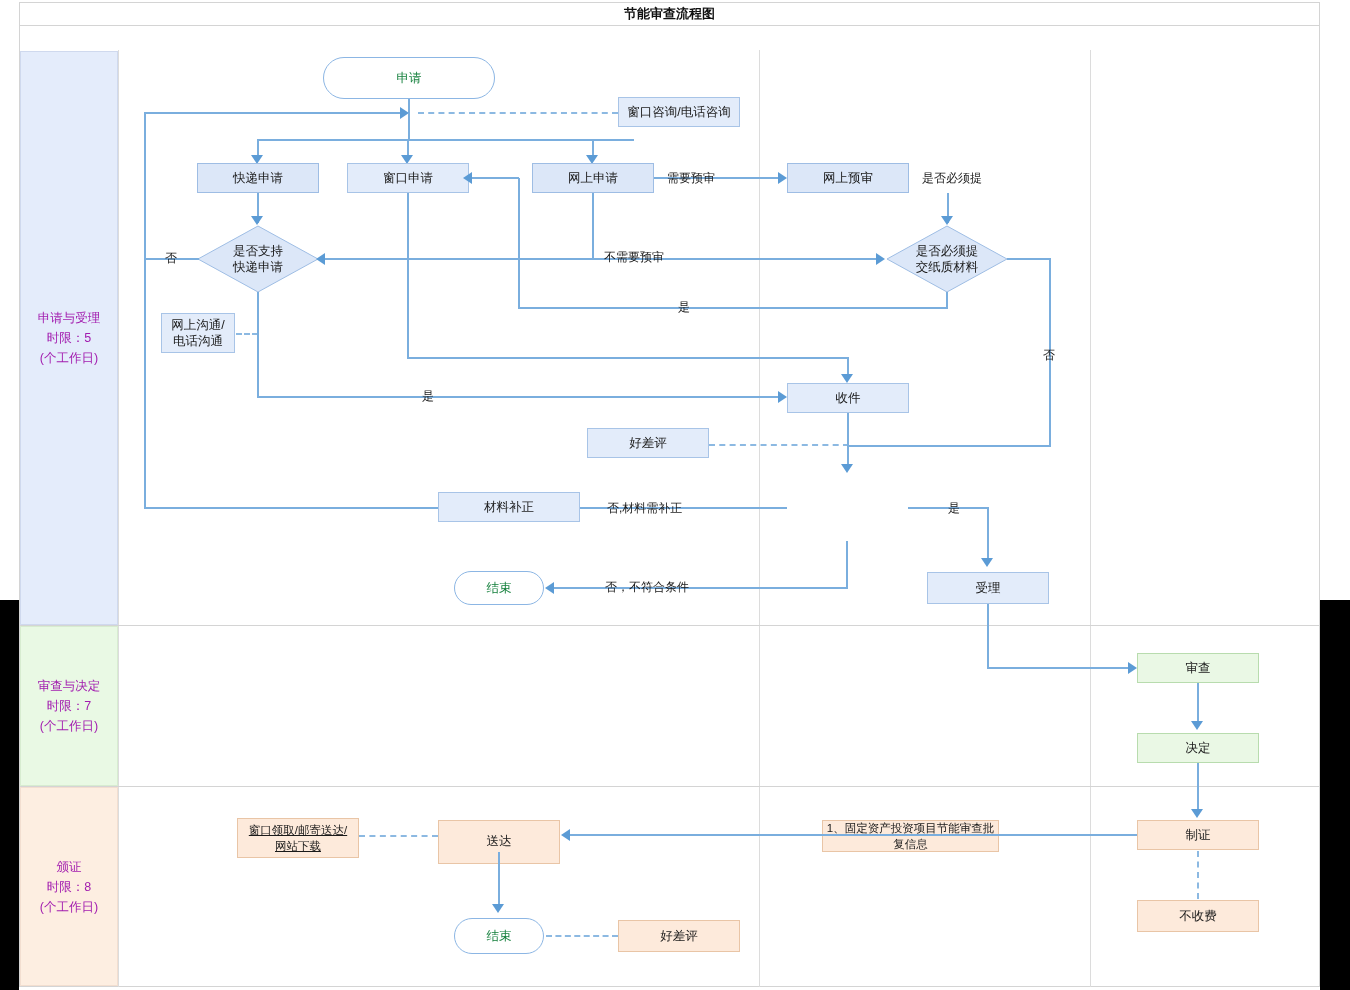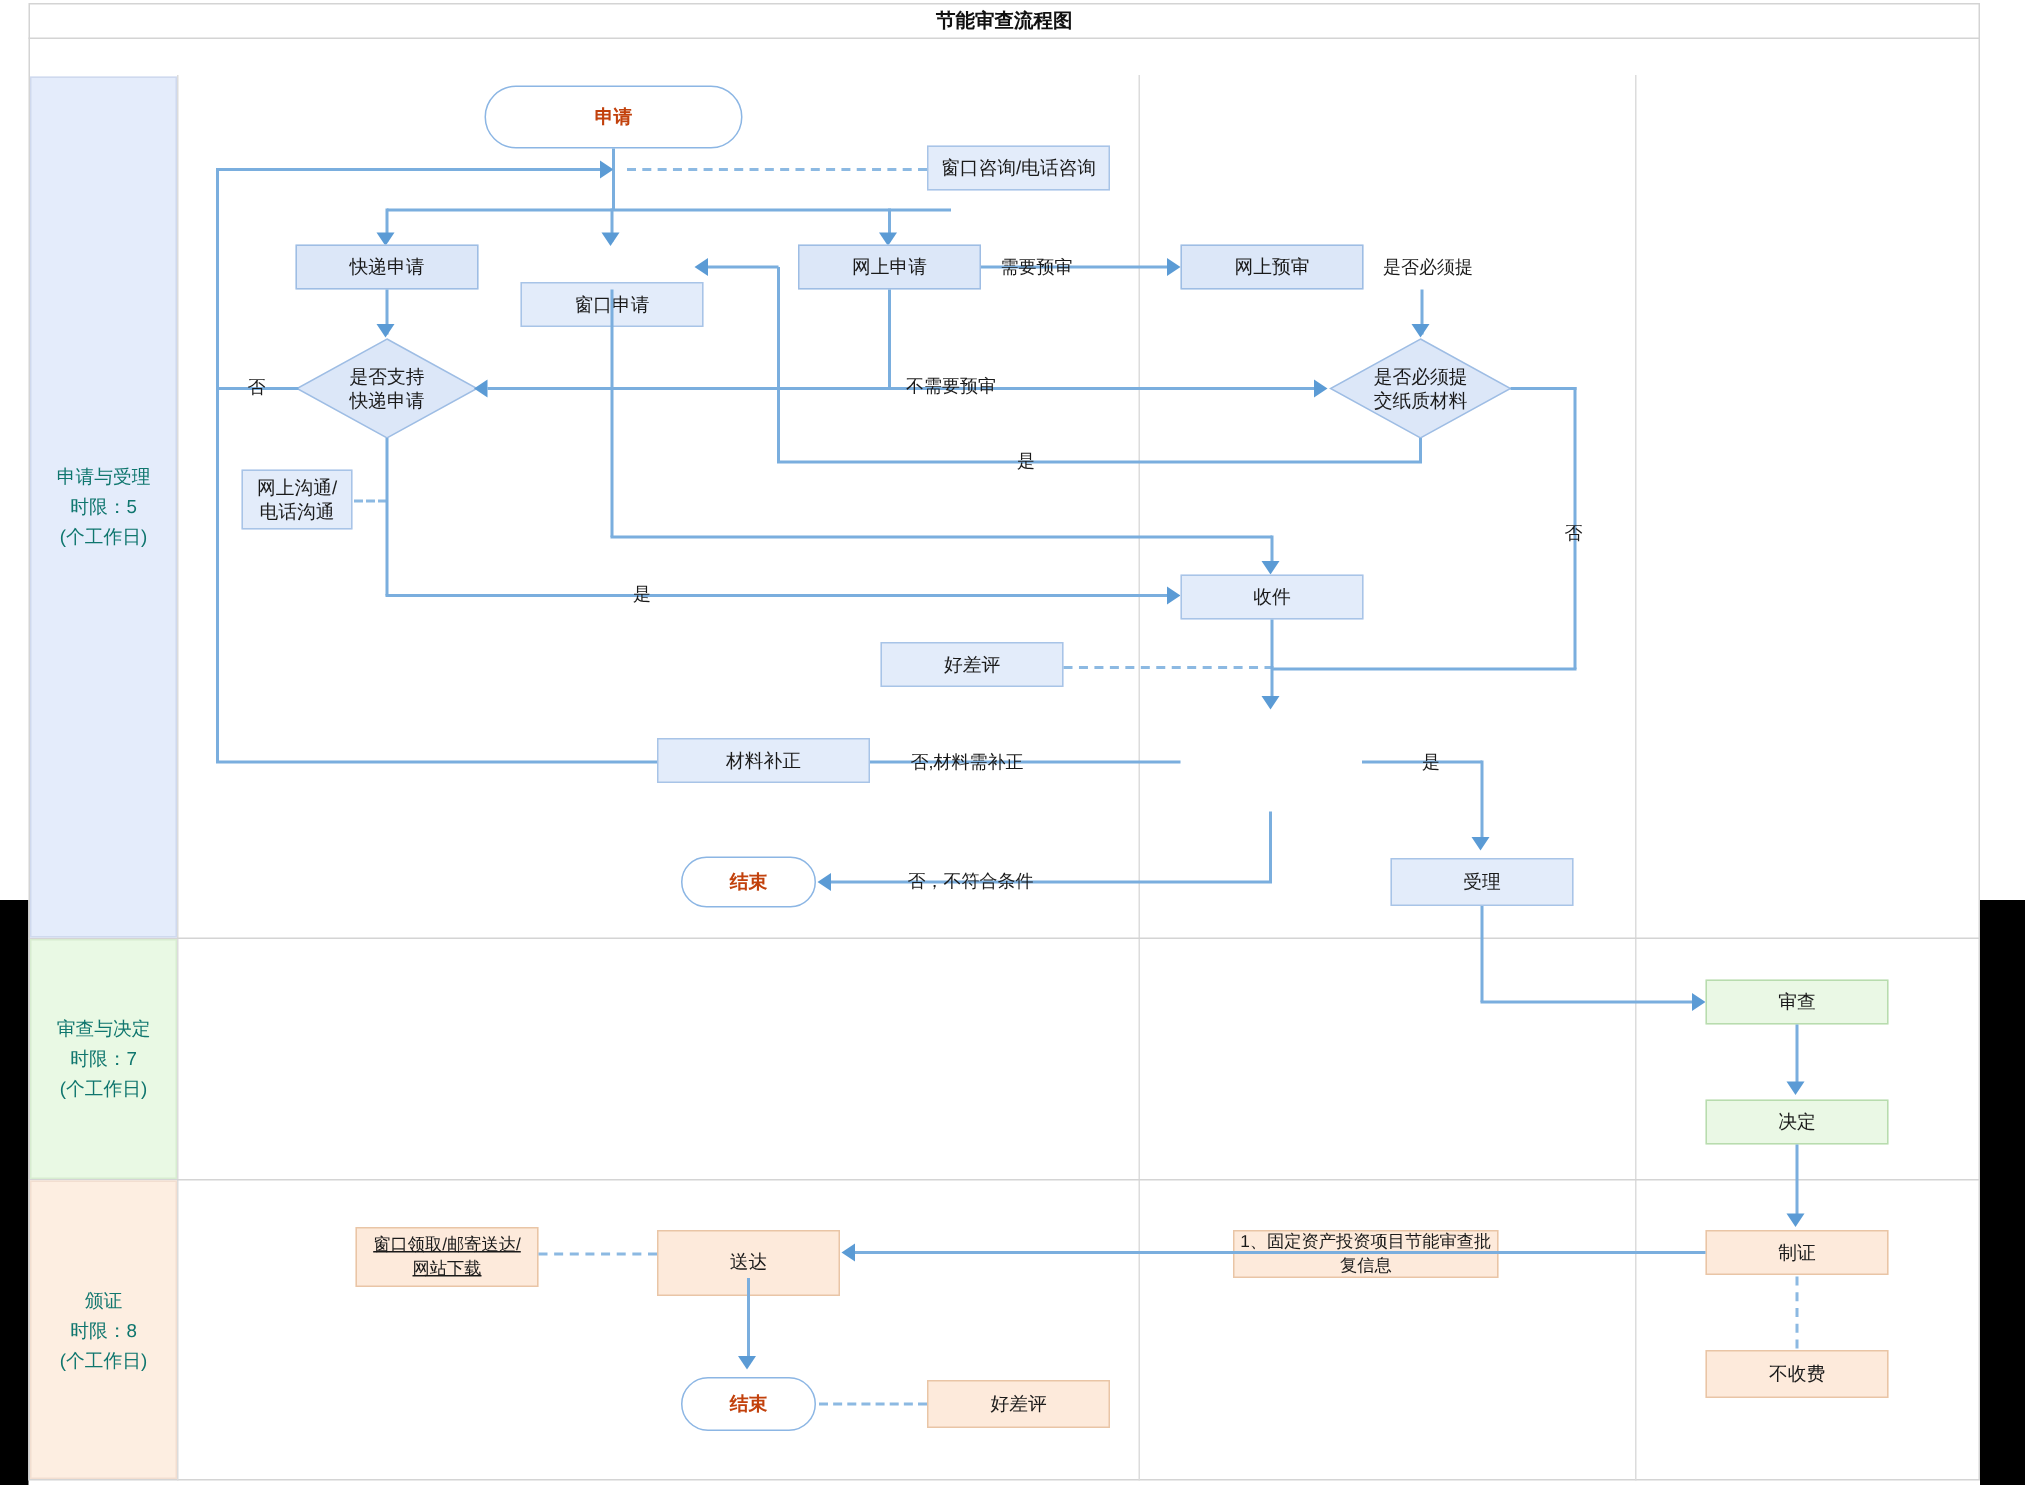--- a/index.html
+++ b/index.html
@@ -32,32 +32,32 @@
 
   
   .vsep{position:absolute;width:1px;background:#dcdcdc;}
 
   
   .hsep{position:absolute;left:19px;width:1301px;height:1px;background:#d4d4d4;}
 
   
   .lane{position:absolute;left:20px;width:98px;
         display:flex;align-items:center;justify-content:center;text-align:center;
-        font-size:12.5px;color:#0f766e;line-height:20px;
+        font-size:12.5px;color:#a21caf;line-height:20px;
         border:1px solid #d8d8d8;box-sizing:border-box;}
   .lane.blue{background:#e4ecfb;border-color:#cfd9ee;}
   .lane.green{background:#e9f9e4;border-color:#d7ecd0;}
   .lane.peach{background:#fdeee1;border-color:#f2ded0;}
 
   
   .node{position:absolute;box-sizing:border-box;display:flex;align-items:center;
         justify-content:center;text-align:center;font-size:12.5px;line-height:16px;}
   .nbox{background:#dce7f8;border:1px solid #9ebde4;color:#1a1a1a;}
   .nbox-lite{background:#e3ecfa;border:1px solid #a8c4e7;color:#1a1a1a;}
-  .nterm{background:#ffffff;border:1.5px solid #8cb6e4;border-radius:22px;color:#c2410c;font-weight:bold;}
+  .nterm{background:#ffffff;border:1.5px solid #8cb6e4;border-radius:22px;color:#15803d;}
   .ngreen{background:#eaf8e5;border:1px solid #b8dcae;color:#1a1a1a;}
   .npeach{background:#fdeadb;border:1px solid #e9c5a6;color:#1a1a1a;}
 
   .diamond{position:absolute;}
   .diamond svg{display:block;}
   .diamond .dlabel{position:absolute;left:0;top:0;width:100%;height:100%;
         display:flex;flex-direction:column;align-items:center;justify-content:center;
         text-align:center;font-size:12.5px;line-height:16px;color:#1a1a1a;}
 
   
@@ -132,21 +132,21 @@
   <div class="ln lnh" style="left:258px;top:139px;width:376px;"></div>
   <div class="ln lnv" style="left:408px;top:113px;height:27px;"></div>
   <div class="ln lnv" style="left:257px;top:139px;height:22px;"></div>
   <div class="arr arr-d" style="left:251px;top:155px;"></div>
   <div class="ln lnv" style="left:407px;top:139px;height:22px;"></div>
   <div class="arr arr-d" style="left:401px;top:155px;"></div>
   <div class="ln lnv" style="left:592px;top:139px;height:22px;"></div>
   <div class="arr arr-d" style="left:586px;top:155px;"></div>
 
   <div class="node nbox" style="left:197px;top:163px;width:122px;height:30px;">快递申请</div>
-  <div class="node nbox-lite" style="left:347px;top:163px;width:122px;height:30px;margin-top:25px;">窗口申请</div>
+  <div class="node nbox-lite" style="left:347px;top:163px;width:122px;height:30px;">窗口申请</div>
   <div class="node nbox" style="left:532px;top:163px;width:122px;height:30px;">网上申请</div>
 
   <div class="node nbox" style="left:787px;top:163px;width:122px;height:30px;">网上预审</div>
   <div class="ln lnh" style="left:654px;top:177px;width:125px;"></div>
   <div class="arr arr-r" style="left:778px;top:172px;"></div>
   <div class="elbl" style="left:667px;top:170px;">需要预审</div>
 
   <div class="ln lnv" style="left:947px;top:193px;height:30px;"></div>
   <div class="arr arr-d" style="left:941px;top:216px;"></div>
   <div class="elbl" style="left:922px;top:170px;">是否必须提</div>

